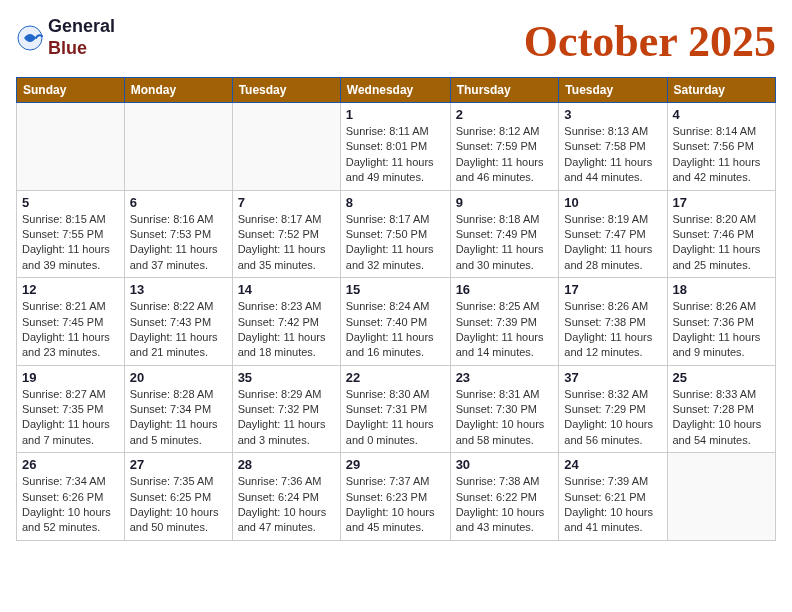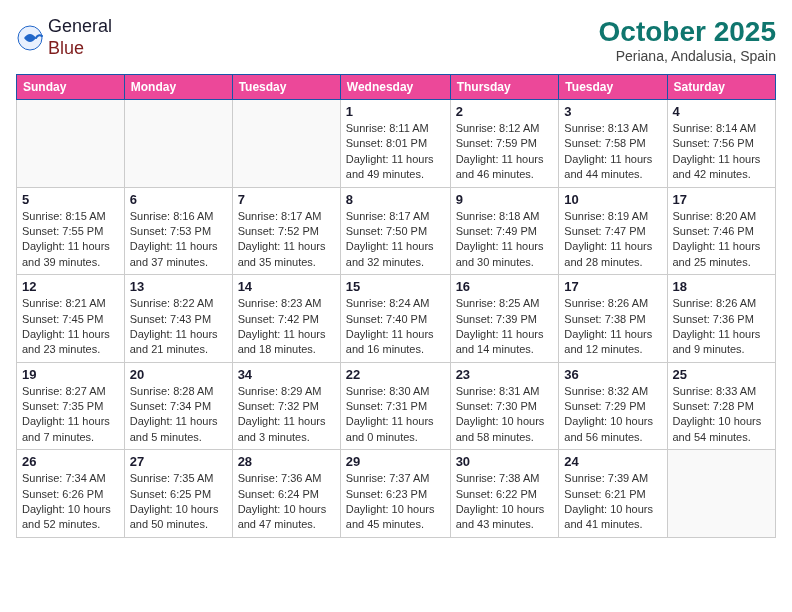--- a/index.html
+++ b/index.html
@@ -21,50 +21,51 @@
       justify-content: space-between;
       align-items: flex-start;
       margin-bottom: 10px;
     }
     .logo {
       display: flex;
       align-items: center;
     }
     .logo-text {
       font-size: 18px;
-      font-weight: normal;
+      font-weight: bold;
       color: #1a1a2e;
       line-height: 1.2;
     }
     .logo-text .general { display: block; }
     .logo-text .blue { display: block; color: #7f1d1d; }
     .logo-icon {
       width: 28px;
       height: 28px;
       margin-right: 4px;
     }
     .title-block {
       text-align: right;
     }
     .month-year {
-      font-size: 28px;
-      font-weight: bold;
-      color: #0f766e;
+      font-size: 44px;
+      font-weight: bold;
+      color: #c2410c;
+      font-family: Liberation Serif, serif;
     }
     .location {
       font-size: 14px;
       color: #444;
     }
     .calendar {
       width: 100%;
       border-collapse: collapse;
       border: 1px solid #ccc;
     }
     .calendar th {
-      background: #ec4899;
+      background: #a16207;
       color: #fff;
       font-size: 12px;
       font-weight: bold;
       padding: 5px 6px;
       text-align: left;
       border: 1px solid #1a55a8;
     }
     .calendar td {
       vertical-align: top;
       border: 1px solid #ccc;
@@ -102,21 +103,20 @@
         <path d="M8 14 Q14 6 20 14 Q14 22 8 14Z" fill="#2166c9"></path>
         <path d="M20 14 Q22 10 26 12" stroke="#2166c9" stroke-width="2" fill="none" stroke-linecap="round"></path>
       </svg>
       <div class="logo-text">
         <span class="general">General</span>
         <span class="blue">Blue</span>
       </div>
     </div>
     <div class="title-block">
       <div class="month-year">October 2025</div>
-      <div class="location">Periana, Andalusia, Spain</div>
     </div>
   </div>
 
   <table class="calendar">
     <thead>
       <tr>
         <th>Sunday</th>
         <th>Monday</th>
         <th>Tuesday</th>
         <th>Wednesday</th>
@@ -210,33 +210,33 @@
         <tr>
           <td>
             <span class="day-number">19</span>
             <div class="day-info">Sunrise: 8:27 AM<br>Sunset: 7:35 PM<br>Daylight: 11 hours and 7 minutes.</div>
           </td>
           <td>
             <span class="day-number">20</span>
             <div class="day-info">Sunrise: 8:28 AM<br>Sunset: 7:34 PM<br>Daylight: 11 hours and 5 minutes.</div>
           </td>
           <td>
-            <span class="day-number">34</span>
+            <span class="day-number">35</span>
             <div class="day-info">Sunrise: 8:29 AM<br>Sunset: 7:32 PM<br>Daylight: 11 hours and 3 minutes.</div>
           </td>
           <td>
             <span class="day-number">22</span>
             <div class="day-info">Sunrise: 8:30 AM<br>Sunset: 7:31 PM<br>Daylight: 11 hours and 0 minutes.</div>
           </td>
           <td>
             <span class="day-number">23</span>
             <div class="day-info">Sunrise: 8:31 AM<br>Sunset: 7:30 PM<br>Daylight: 10 hours and 58 minutes.</div>
           </td>
           <td>
-            <span class="day-number">36</span>
+            <span class="day-number">37</span>
             <div class="day-info">Sunrise: 8:32 AM<br>Sunset: 7:29 PM<br>Daylight: 10 hours and 56 minutes.</div>
           </td>
           <td>
             <span class="day-number">25</span>
             <div class="day-info">Sunrise: 8:33 AM<br>Sunset: 7:28 PM<br>Daylight: 10 hours and 54 minutes.</div>
           </td>
         </tr>
         <tr>
           <td>
             <span class="day-number">26</span>

